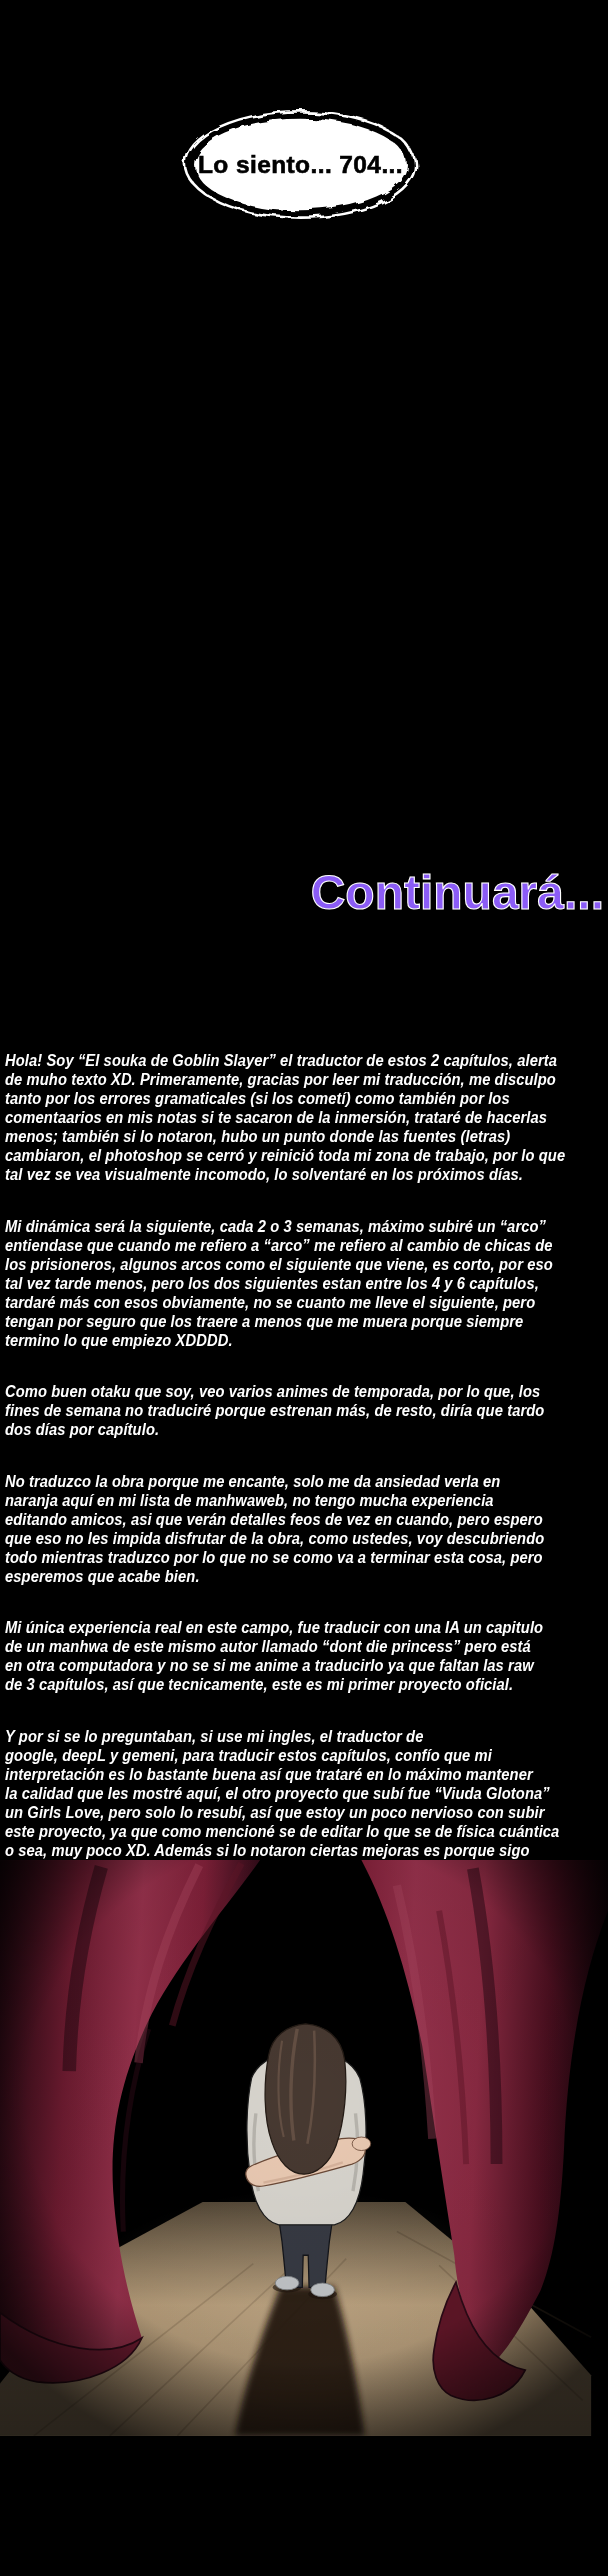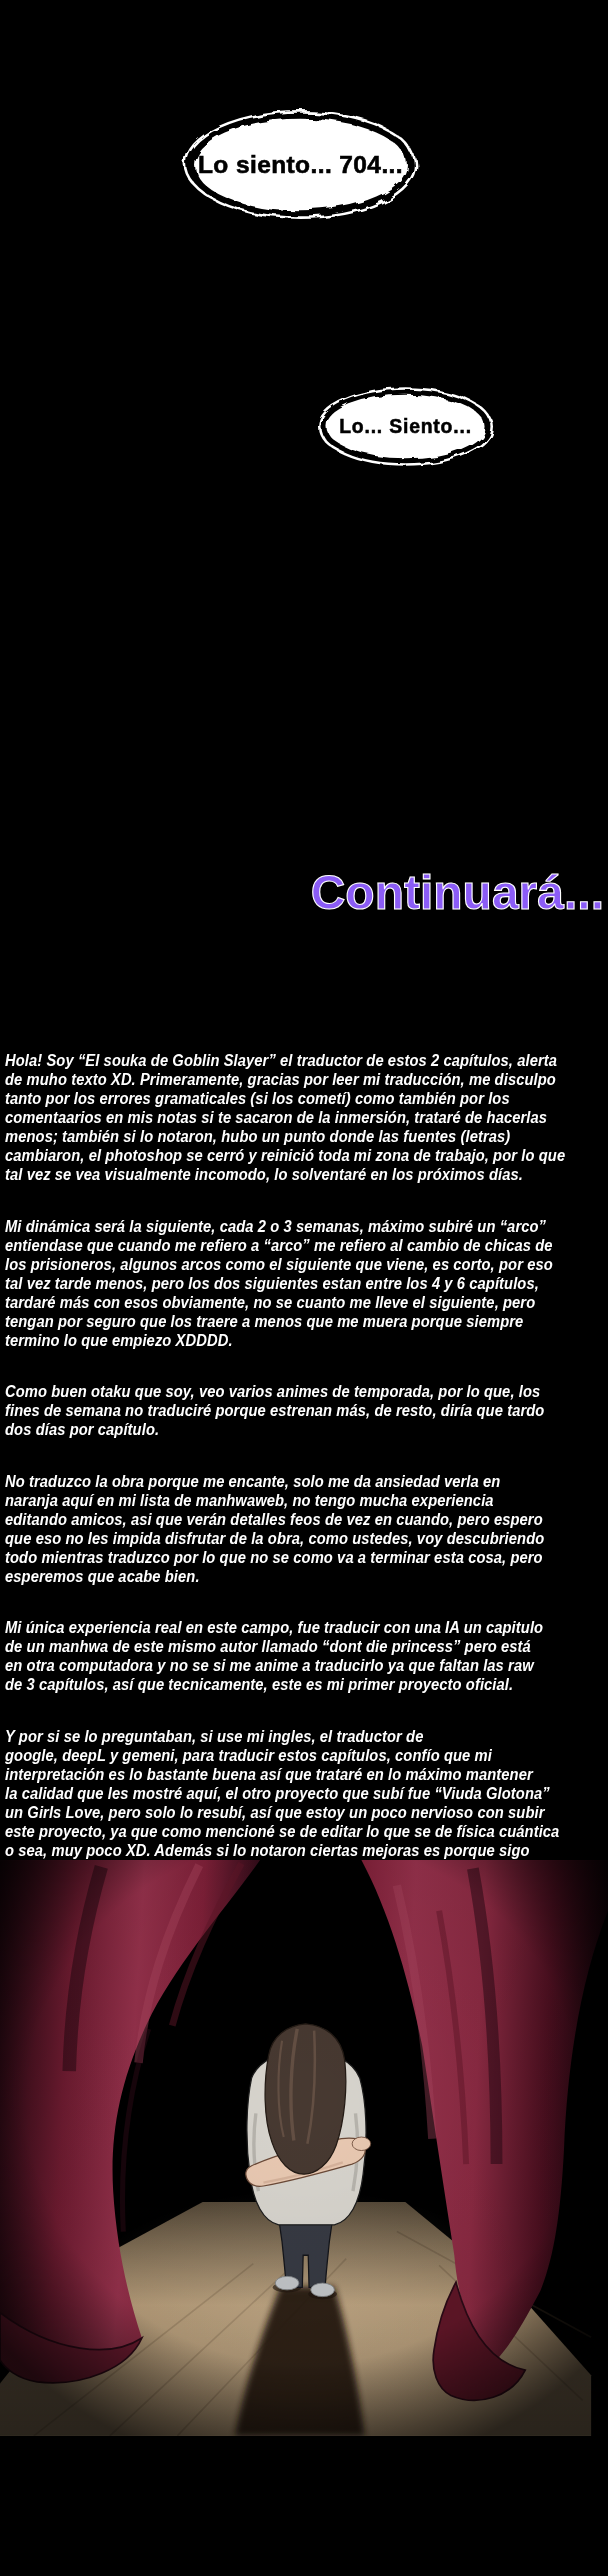--- a/index.html
+++ b/index.html
@@ -47,35 +47,20 @@
         </filter>
       </defs>
       <g filter="url(#wavy1)">
         <ellipse cx="150" cy="75" rx="136" ry="63" fill="none" stroke="#ffffff" stroke-width="3"></ellipse>
         <ellipse cx="150" cy="75" rx="128" ry="56" stroke-width="3.5" stroke="#000000" fill="#ffffff"></ellipse>
       </g>
     </svg>
     <span class="bubble-text">Lo siento... 704...</span>
   </div>
 
-  <div class="bubble bubble-2">
-    <svg width="193" height="93" viewBox="0 0 228 110">
-      <defs>
-        <filter id="wavy2" x="-20%" y="-20%" width="140%" height="140%">
-          <feTurbulence type="fractalNoise" baseFrequency="0.05" numOctaves="2" seed="12" result="n"></feTurbulence>
-          <feDisplacementMap in="SourceGraphic" in2="n" scale="9"></feDisplacementMap>
-        </filter>
-      </defs>
-      <g filter="url(#wavy2)">
-        <ellipse cx="114" cy="55" rx="102" ry="45" fill="none" stroke="#ffffff" stroke-width="3"></ellipse>
-        <ellipse cx="114" cy="55" rx="95" ry="39" stroke-width="3" stroke="#000000" fill="#ffffff"></ellipse>
-      </g>
-    </svg>
-    <span class="bubble-text">Lo... Siento...</span>
-  </div>
 
   <h1 class="title">Continuará...</h1>
 
   <div class="note">
     <p>Hola! Soy “El souka de Goblin Slayer” el traductor de estos 2 capítulos, alerta
 de muho texto XD. Primeramente, gracias por leer mi traducción, me disculpo
 tanto por los errores gramaticales (si los cometí) como también por los
 comentaarios en mis notas si te sacaron de la inmersión, trataré de hacerlas
 menos; también si lo notaron, hubo un punto donde las fuentes (letras)
 cambiaron, el photoshop se cerró y reinició toda mi zona de trabajo, por lo que

